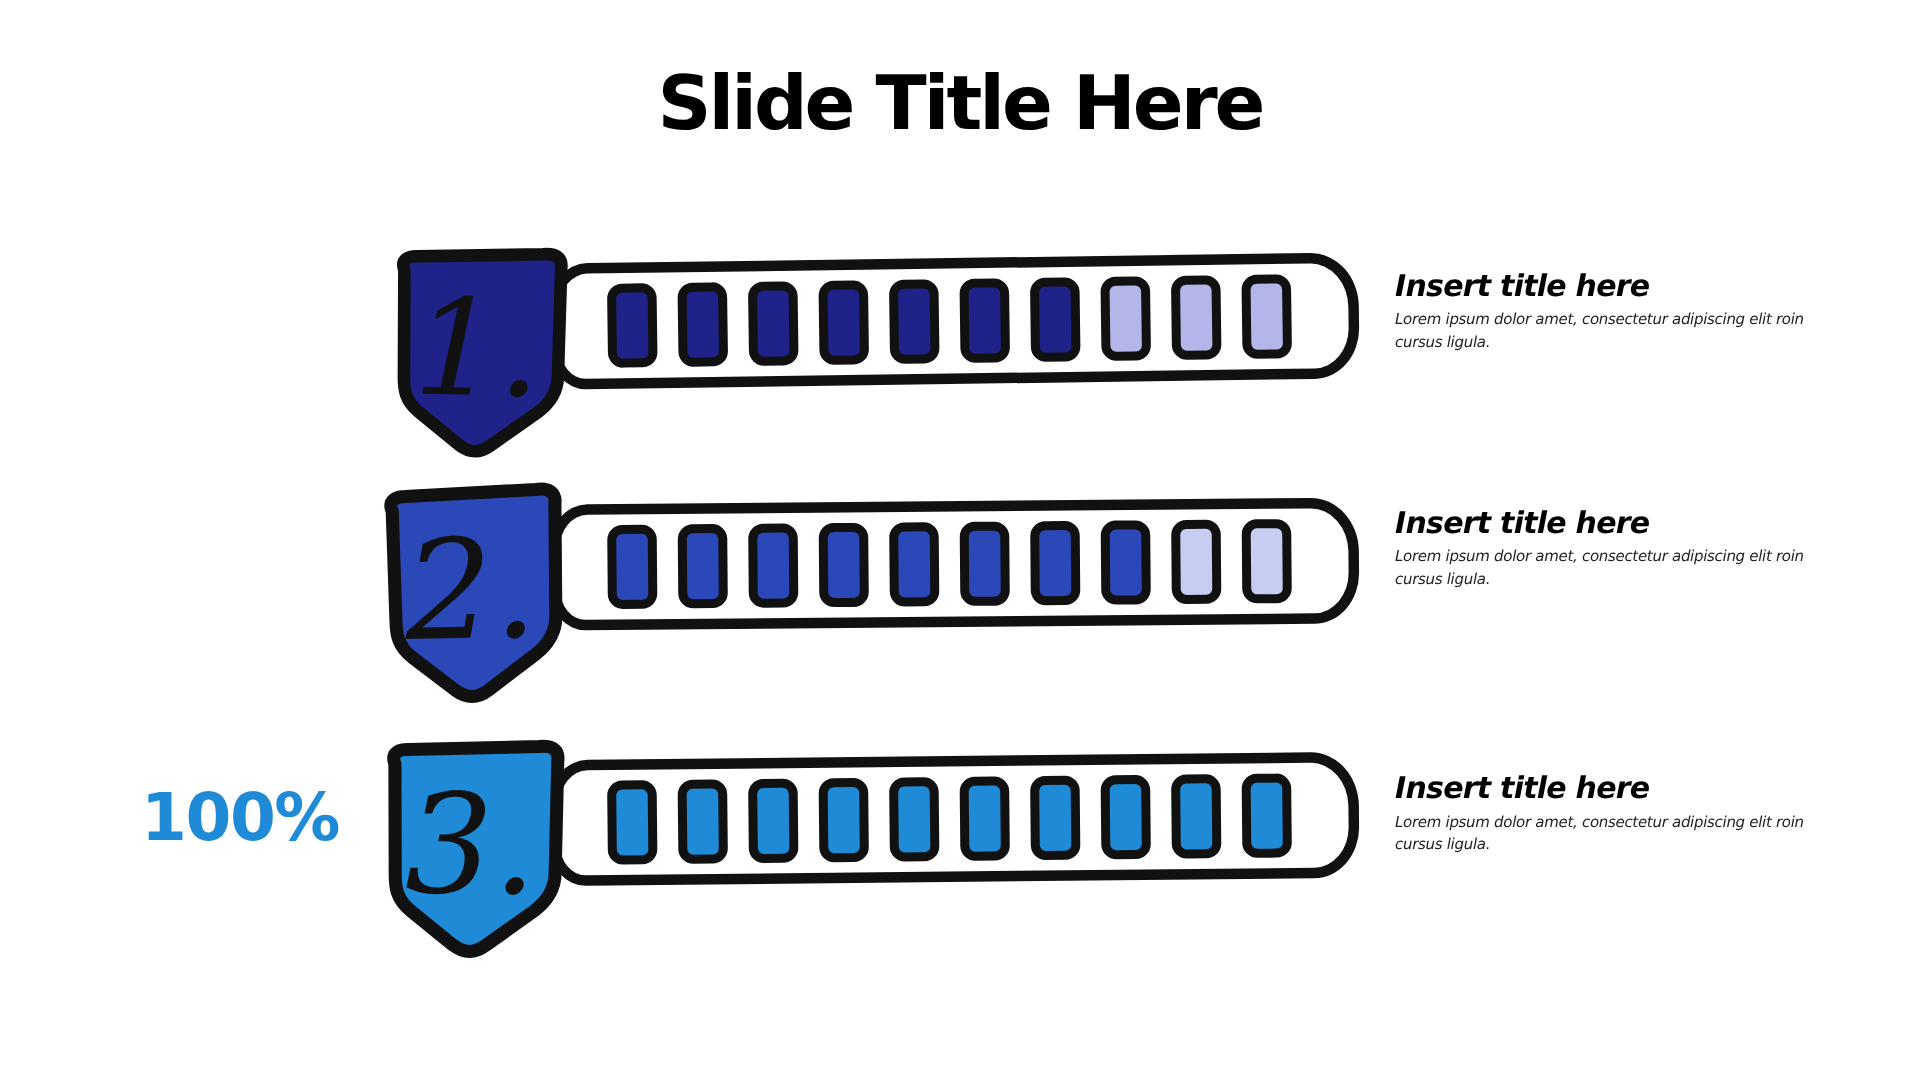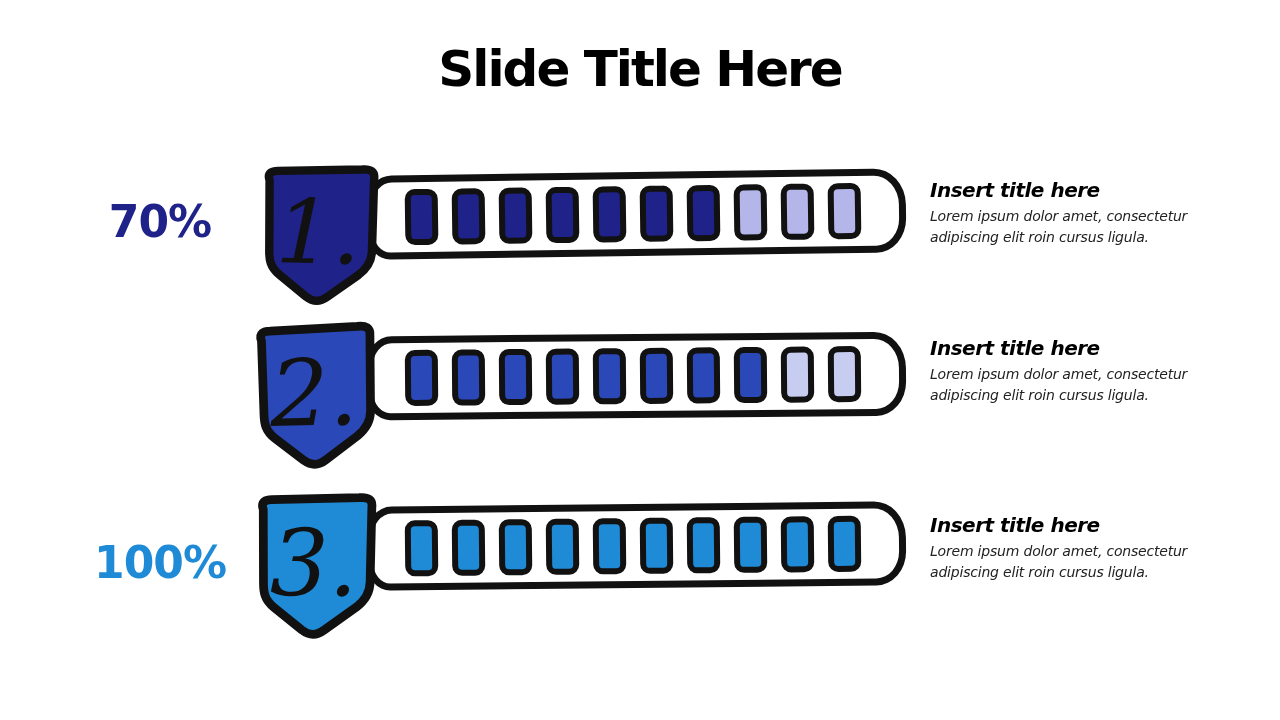--- a/index.html
+++ b/index.html
@@ -17,21 +17,21 @@
   .row1 { top:324px; }
   .row2 { top:494px; }
 
   .pct {
     position:absolute; left:70px; width:180px; text-align:center;
     font-size:44px; line-height:46px; font-weight:bold;
     letter-spacing:-1px; color:var(--row-color);
   }
   .row0 .pct { top:37px; }
   .row1 .pct { top:46px; }
-  .row2 .pct { top:46px; }
+  .row2 .pct { top:29px; }
 
   .badge { position:absolute; z-index:3; overflow:visible; }
   .row0 .badge { left:258px; top:4px;  width:122px; height:140px; transform:rotate(1deg); }
   .row1 .badge { left:252px; top:0px;  width:126px; height:146px; transform:rotate(-1.2deg); }
   .row2 .badge { left:252px; top:0px;  width:126px; height:146px; transform:rotate(0.6deg); }
   .shield {
     fill:var(--row-color); stroke:#111; stroke-width:9; stroke-linejoin:round;
   }
   .badge-number {
     font-family:"DejaVu Serif","Liberation Serif",serif;
@@ -53,31 +53,30 @@
     border:6px solid #111; border-radius:10px;
   }
   .seg.filled { background:var(--row-color); }
   .seg.empty  { background:var(--row-light); }
 
   .textblock { position:absolute; left:930px; width:278px;font-style:italic; }
   .row0 .textblock { top:16px; }
   .row1 .textblock { top:12px; }
   .row2 .textblock { top:19px; }
   .item-title { font-size:20px; font-weight:bold; color:#000; margin-bottom:4px; letter-spacing:-0.5px; }
-  .item-body  { font-size:14px; line-height:1.5; color:#222; letter-spacing:-0.2px; }
+  .item-body  { font-size:10px; line-height:1.5; color:#222; letter-spacing:-0.2px; }
 </style>
 </head>
 <body>
 
 <div class="slide">
 
   <div class="slide-title">Slide Title Here</div>
 
   <div class="row row0" style="--row-color: #1f2288; --row-light: #b4b6ea;">
-    <div class="pct">70%</div>
     <svg class="badge" viewBox="0 0 130 150">
       <path class="shield" d="M11 16 C8 8 14 6 20 6 L110 3 C119 2 124 5 123 13 L122 90 C122 101 117 109 108 116 L75 140 C67 146 60 146 52 140 L23 117 C13 109 12 101 12 91 Z"></path>
       <text class="badge-number" x="64" y="104" text-anchor="middle">1.</text>
     </svg>
     <div class="bar">
         <span class="seg filled"></span>
         <span class="seg filled"></span>
         <span class="seg filled"></span>
         <span class="seg filled"></span>
         <span class="seg filled"></span>

